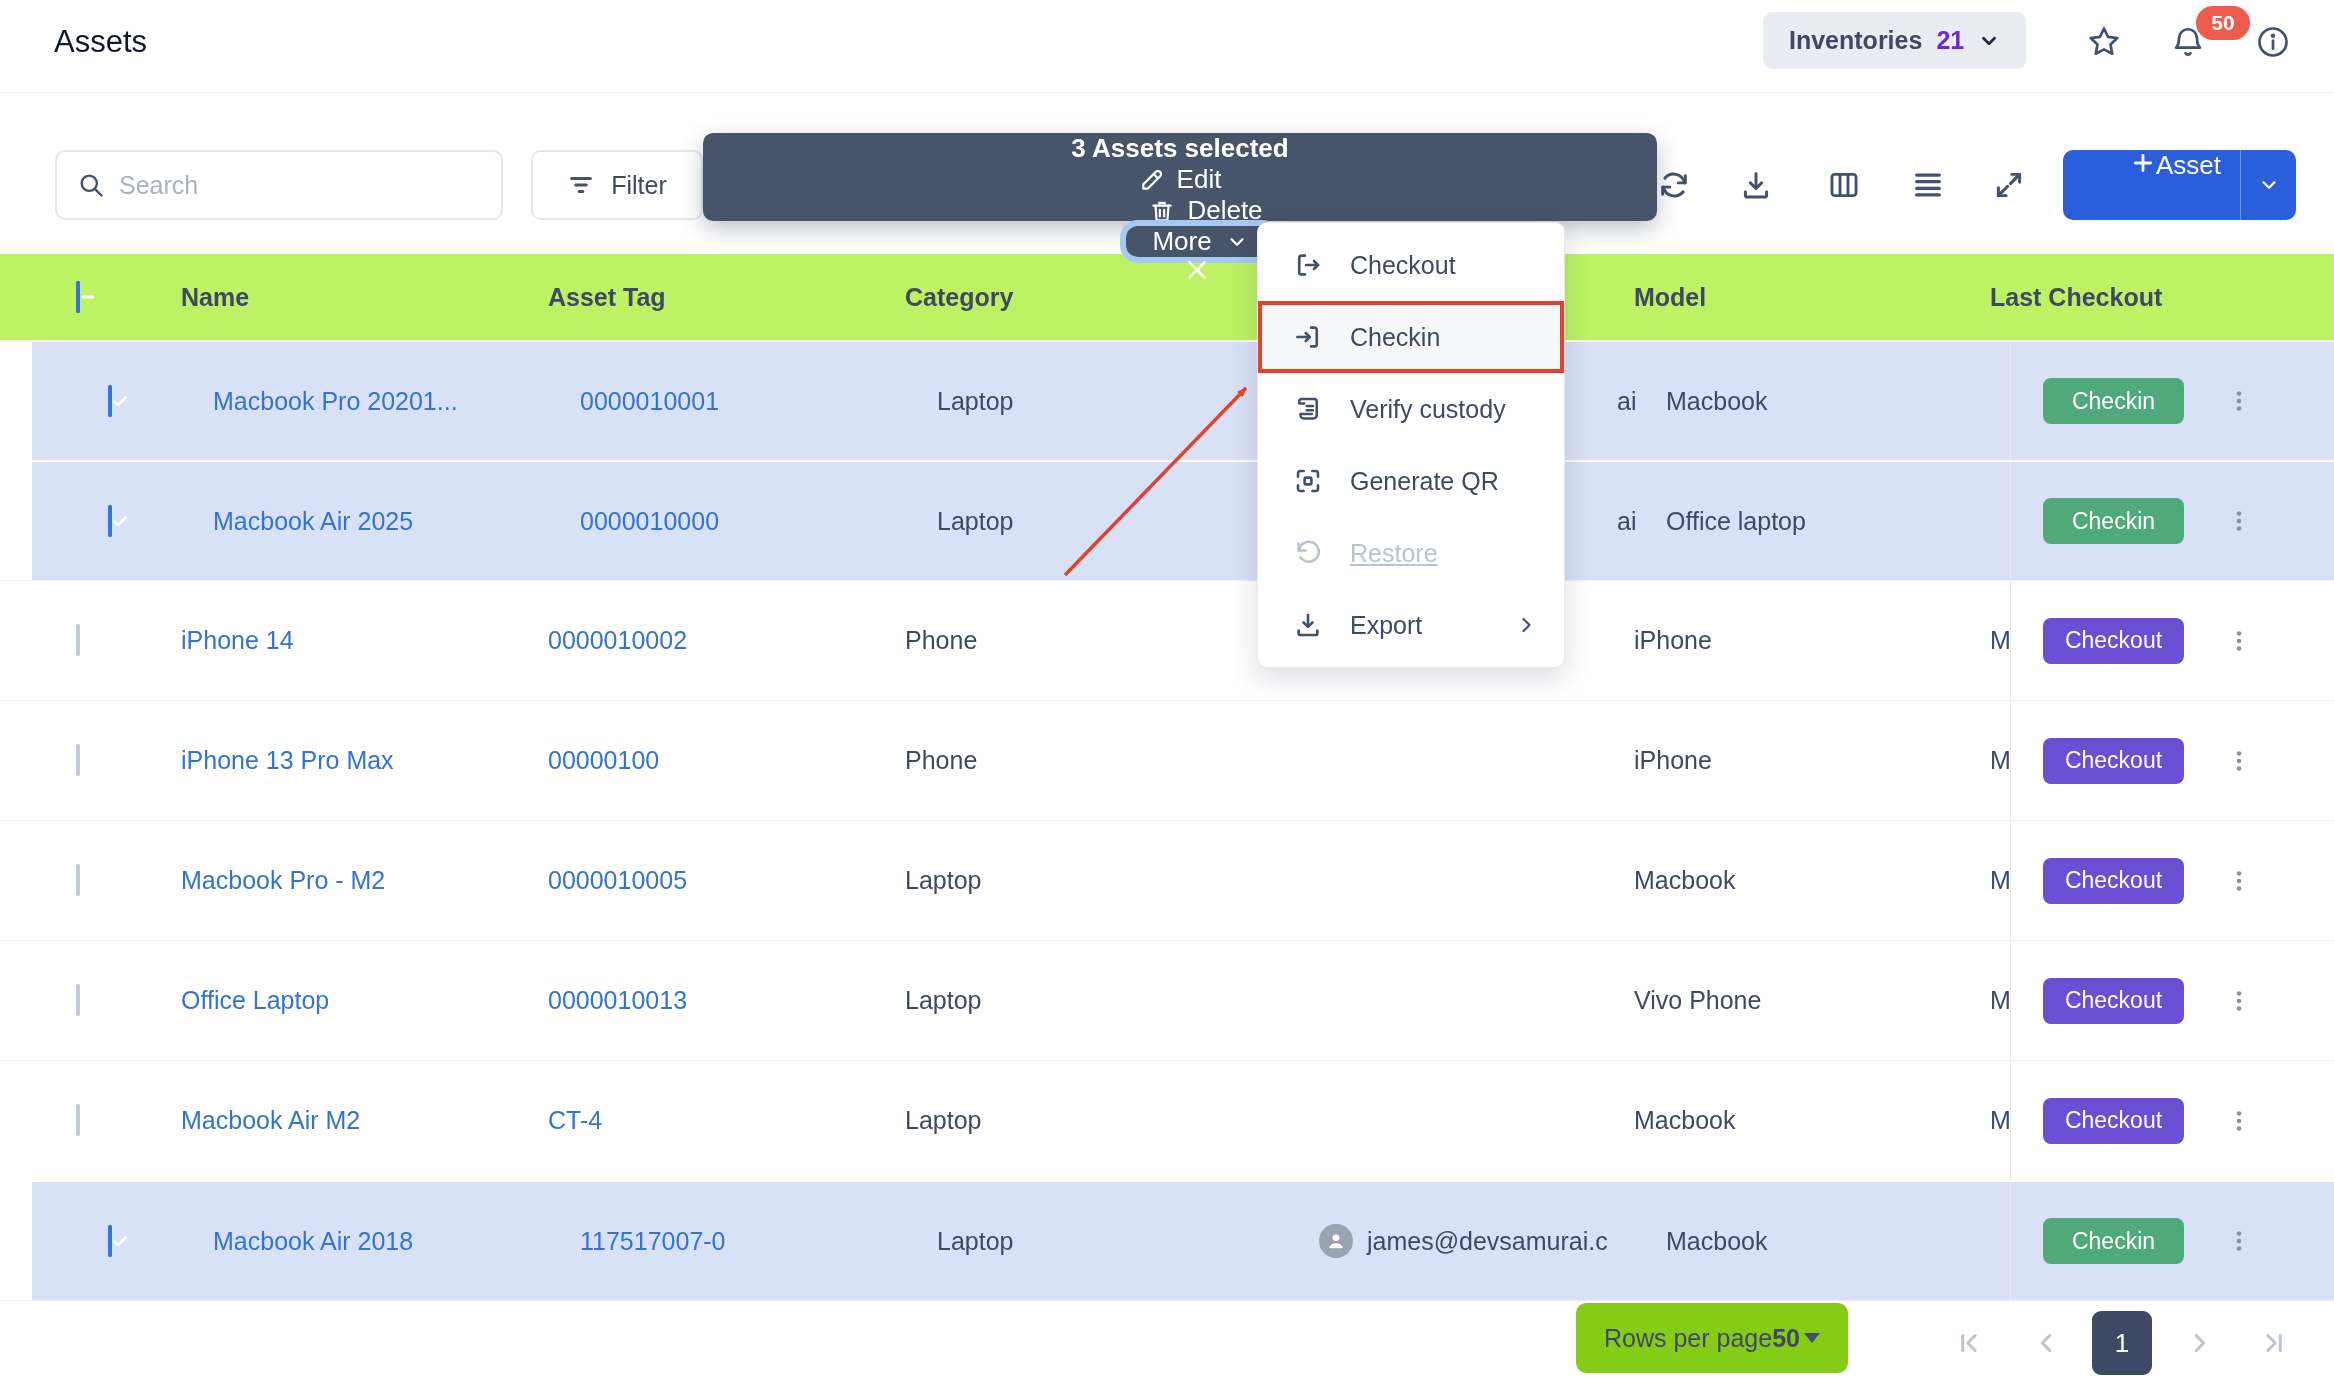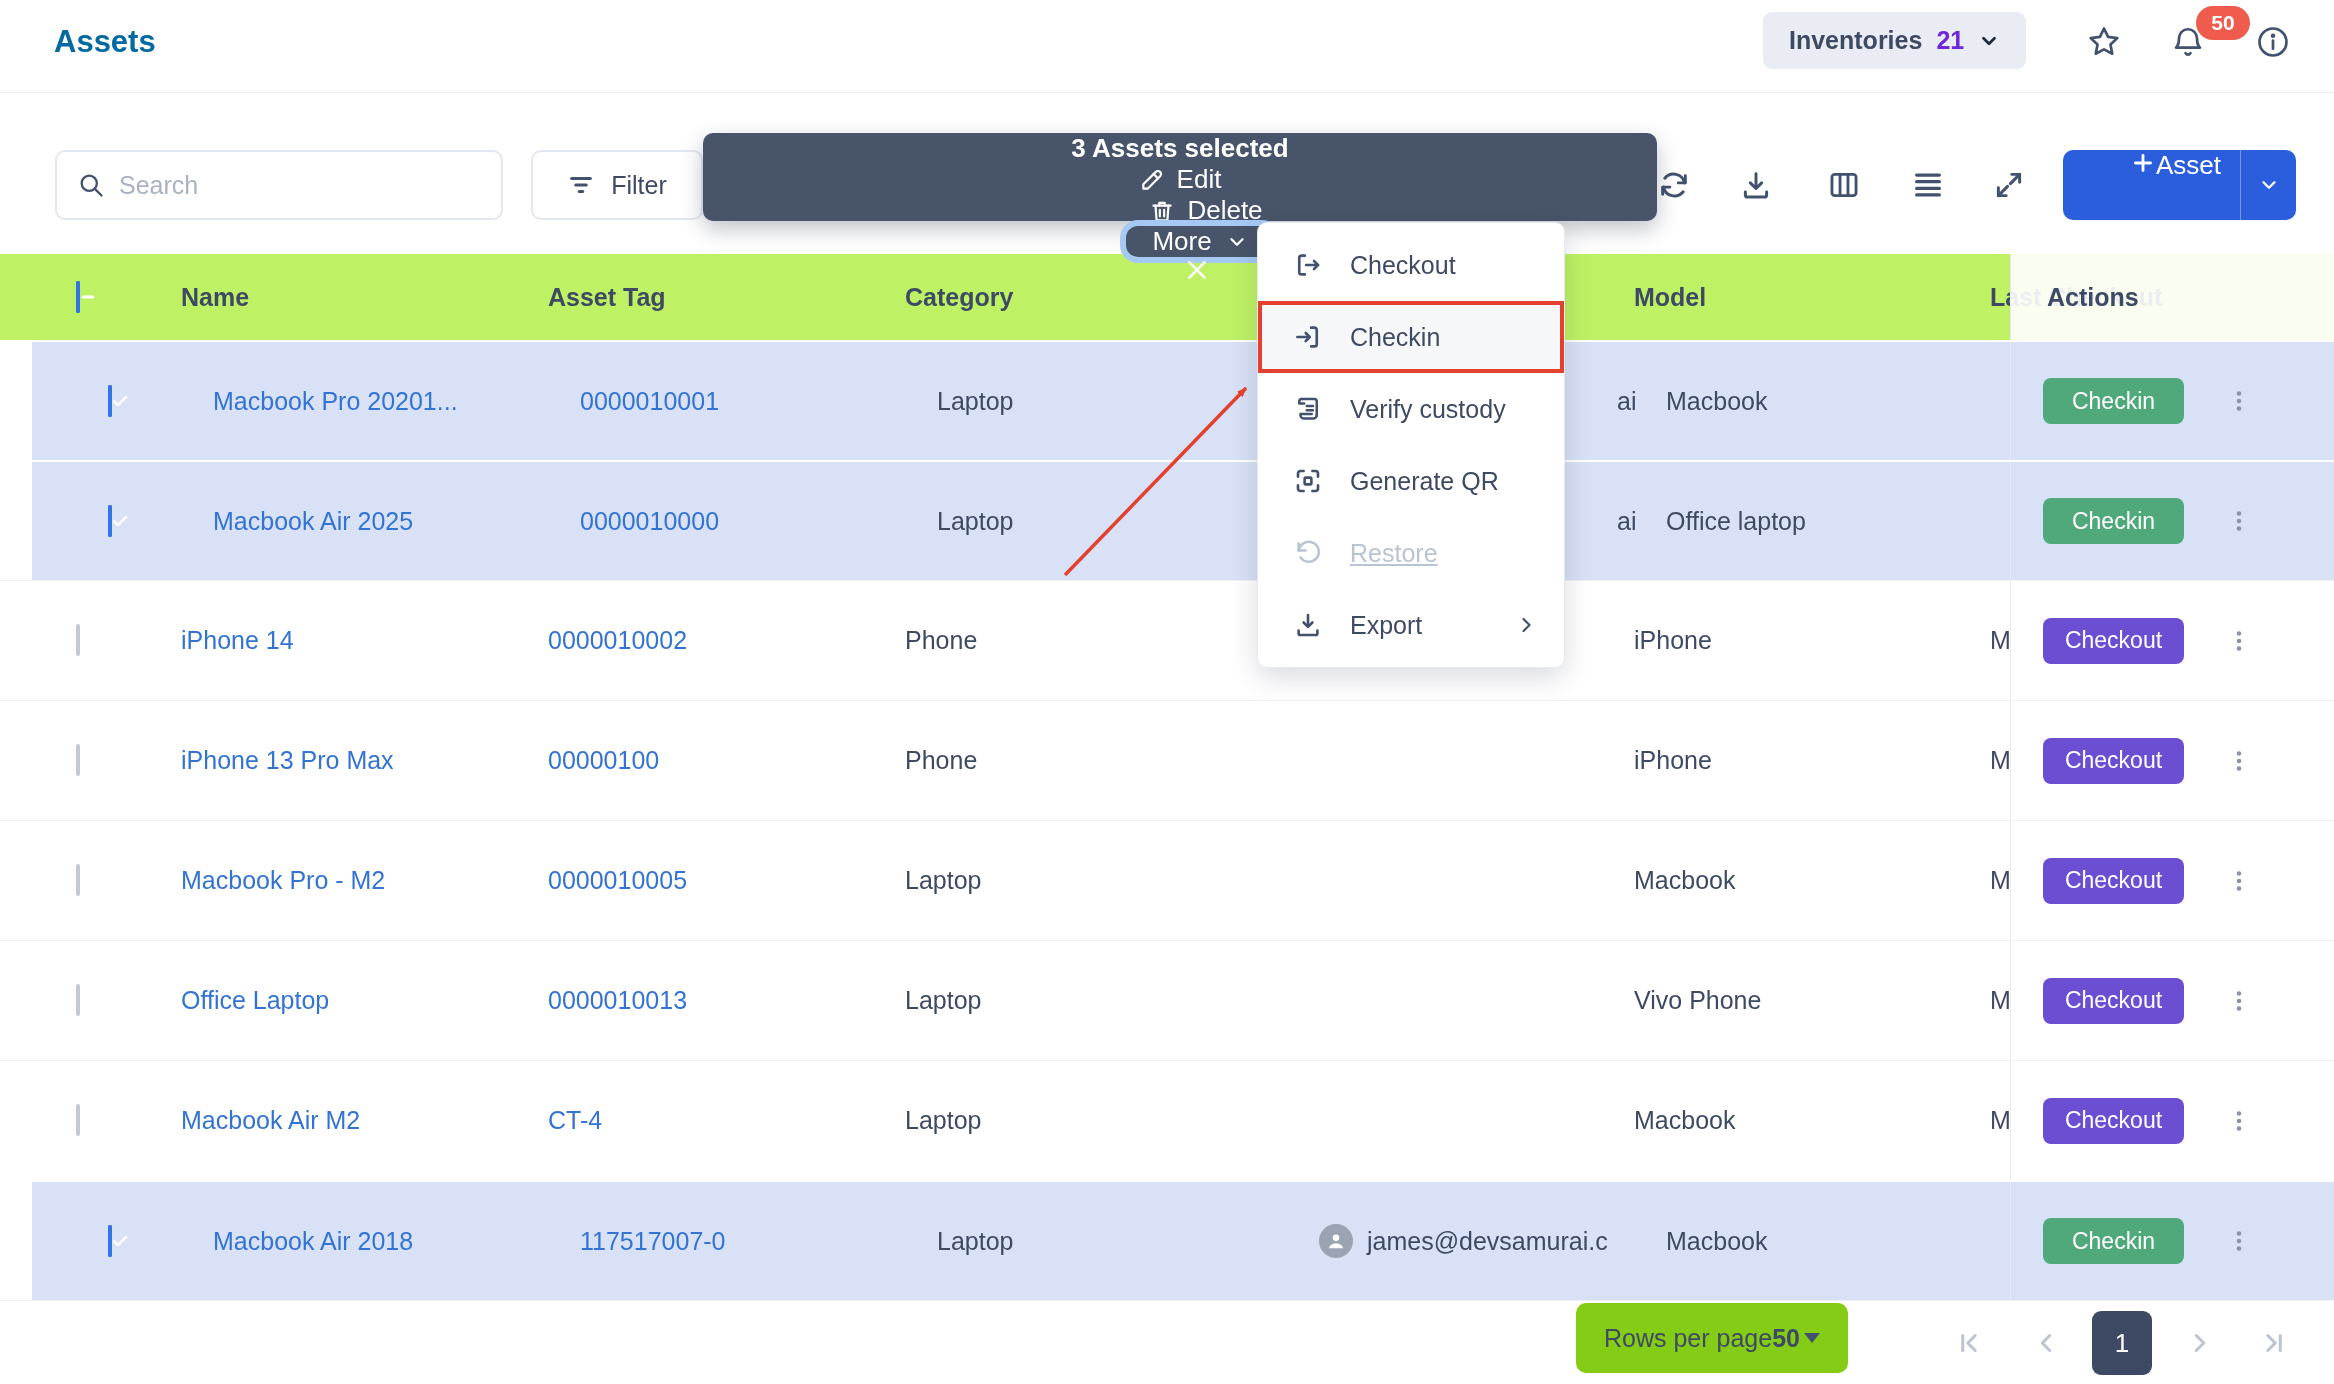--- a/index.html
+++ b/index.html
@@ -2,21 +2,21 @@
 <html><head>
 <meta charset="utf-8">
 <style>
   * { margin:0; padding:0; box-sizing:border-box; }
   html,body { background:#fff; }
   body { font-family:"Liberation Sans", sans-serif; color:#3E4A63; }
   #app { position:relative; width:2334px; height:1384px; background:#fff; overflow:hidden; }
 
   
   .pagehead { position:absolute; left:0; top:0; width:2334px; height:93px; border-bottom:1px solid #EAECF1; background:#fff; }
-  .pagehead h1 { position:absolute; left:54px; top:24px; font-size:31px; font-weight:700; color:#0369a1;text-align:center; }
+  .pagehead h1 { position:absolute; left:54px; top:24px; font-size:31px; font-weight:400; color:#0f172a;text-align:center; }
   .inv-pill { position:absolute; left:1763px; top:12px; height:57px; padding:0 26px; background:#E9ECF2; border-radius:9px; display:flex; align-items:center; gap:14px; cursor:pointer; }
   .inv-pill .lbl { font-size:25px; font-weight:700; color:#3E4A63; }
   .inv-pill .cnt { font-size:25px; font-weight:600; color:#6d28d9; }
   .hicon { position:absolute; top:22px; width:40px; height:40px; display:flex; align-items:center; justify-content:center; color:#42526E; }
   .badge { position:absolute; left:2196px; top:6px; min-width:54px; height:34px; background:#EF5B4C; color:#fff; font-size:21px; font-weight:700; border-radius:17px; display:flex; align-items:center; justify-content:center; padding:0 10px; }
 
   
   .toolbar { position:absolute; left:0; top:93px; width:2334px; height:161px; background:#fff; }
   .search { position:absolute; left:55px; top:57px; width:448px; height:70px; border:2px solid #E3E7EF; border-radius:10px; display:flex; align-items:center; padding:0 20px; gap:14px; background:#fff; }
   .search input { border:none; outline:none; font-size:25px; color:#3E4A63; width:100%; font-family:"Liberation Sans",sans-serif; }
@@ -236,21 +236,20 @@
   <div class="thead">
     <div><span class="cb on ind"><svg width="20" height="20" viewBox="0 0 24 24" fill="none" stroke="#fff" stroke-width="3.4" stroke-linecap="round">
             <path d="M6 12h12"></path>
           </svg></span></div>
     <div class="cell-name">Name</div>
     <div>Asset Tag</div>
     <div>Category</div>
     <div></div>
     <div>Model</div>
     <div class="lastcol">Last Checkout</div>
-    <div class="acts">Actions</div>
   </div>
 
   <div class="tbody">
 
     <div class="trow sel">
       <div><span class="cb on"><svg width="20" height="20" viewBox="0 0 24 24" fill="none" stroke="#fff" stroke-width="3.2" stroke-linecap="round" stroke-linejoin="round">
               <path d="M5 12.5l4.5 4.5L19 7.5"></path>
             </svg></span></div>
       <div class="cell-name"><span class="link">Macbook Pro 20201...</span></div>
       <div><span class="link">0000010001</span></div>

